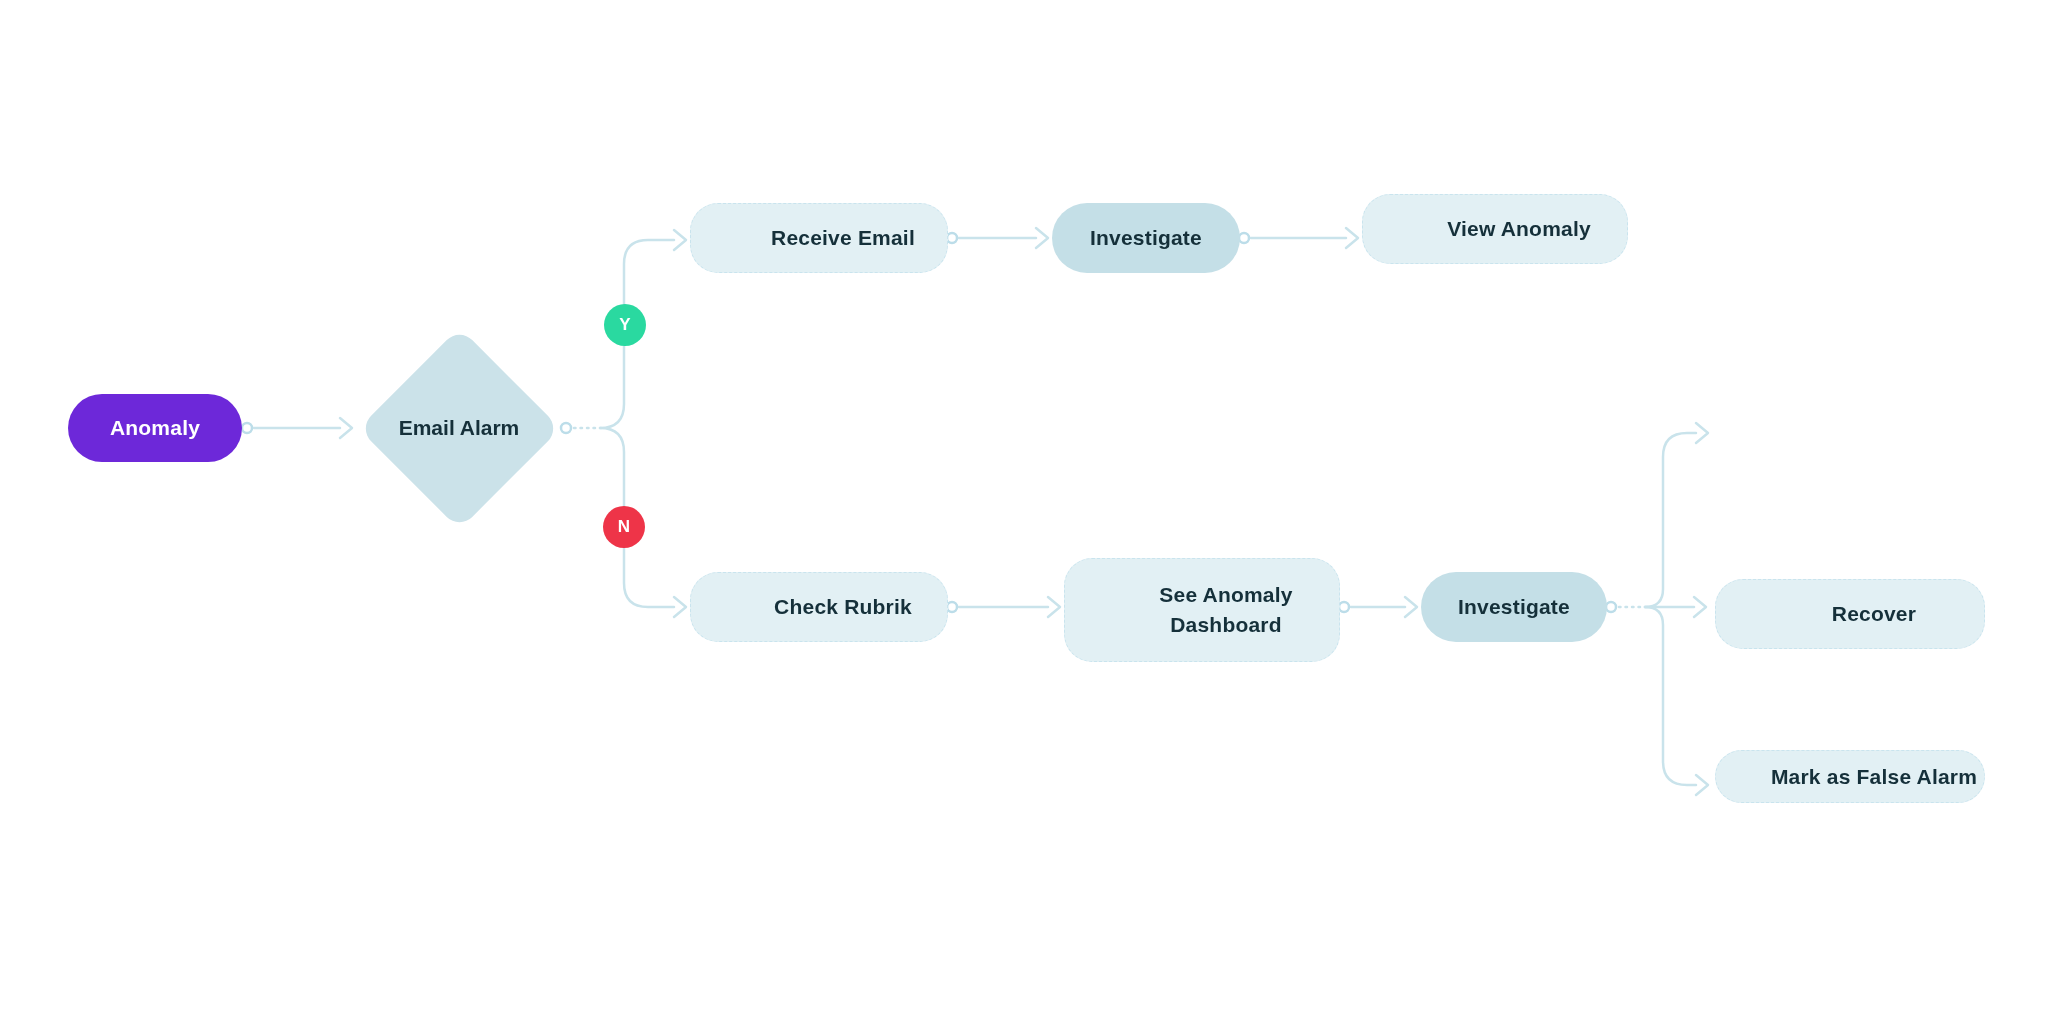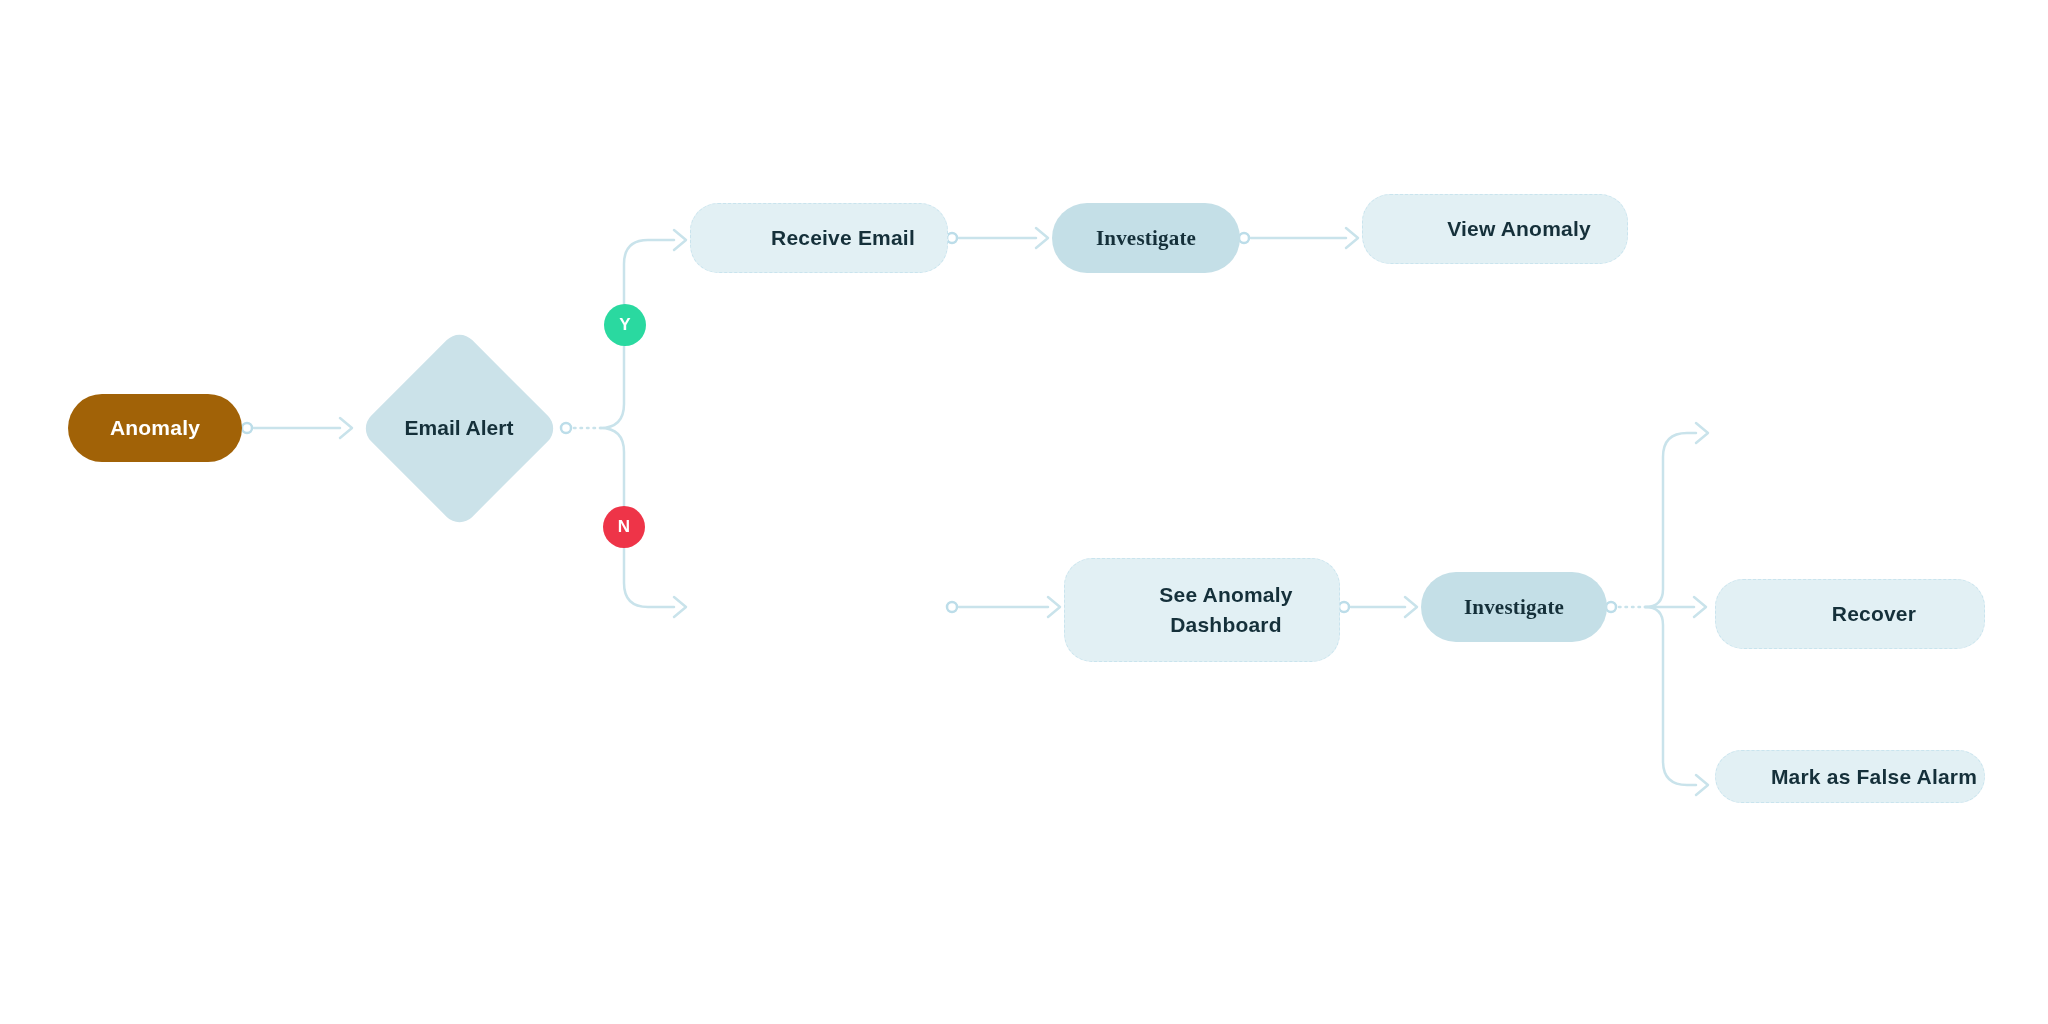--- a/index.html
+++ b/index.html
@@ -56,24 +56,23 @@
   }
   .node.process {
     background: #e2f0f4;
     border: 1px dashed #c9e4ee;
     border-radius: 28px;
     padding-left: 48px;
   }
   .node.task-pill {
     background: #c4dfe7;
     border-radius: 35px;
-    font-family: Liberation Serif, serif;
   }
   .node.start {
-    background: #a16207;
+    background: #6d28d9;
     color: #ffffff;
     border-radius: 34px;
   }
   .diamond-shape {
     position: absolute;
     left: 388px; top: 357px;
     width: 143px; height: 143px;
     background: #cbe2e9;
     border-radius: 18px;
     transform: rotate(45deg);
@@ -176,35 +175,38 @@
       <polyline class="edge-arrowhead" points="1696,775 1708,785 1696,795"></polyline>
     </g>
   </svg>
 
   <div class="node start" style="left:68px; top:394px; width:174px; height:68px;">
     <span>Anomaly</span>
   </div>
 
   <div class="diamond-shape"></div>
   <div class="diamond-label">
-    <span>Email Alert</span>
+    <span>Email Alarm</span>
   </div>
 
   <div class="node process" style="left:690px; top:203px; width:258px; height:70px;">
     <span>Receive Email</span>
   </div>
 
   <div class="node task-pill" style="left:1052px; top:203px; width:188px; height:70px;">
     <span>Investigate</span>
   </div>
 
   <div class="node process" style="left:1362px; top:194px; width:266px; height:70px;">
     <span>View Anomaly</span>
   </div>
 
+  <div class="node process" style="left:690px; top:572px; width:258px; height:70px;">
+    <span>Check Rubrik</span>
+  </div>
 
   <div class="node process" style="left:1064px; top:558px; width:276px; height:104px;">
     <span class="wrap-label">See Anomaly Dashboard</span>
   </div>
 
   <div class="node task-pill" style="left:1421px; top:572px; width:186px; height:70px;">
     <span>Investigate</span>
   </div>
 
 

